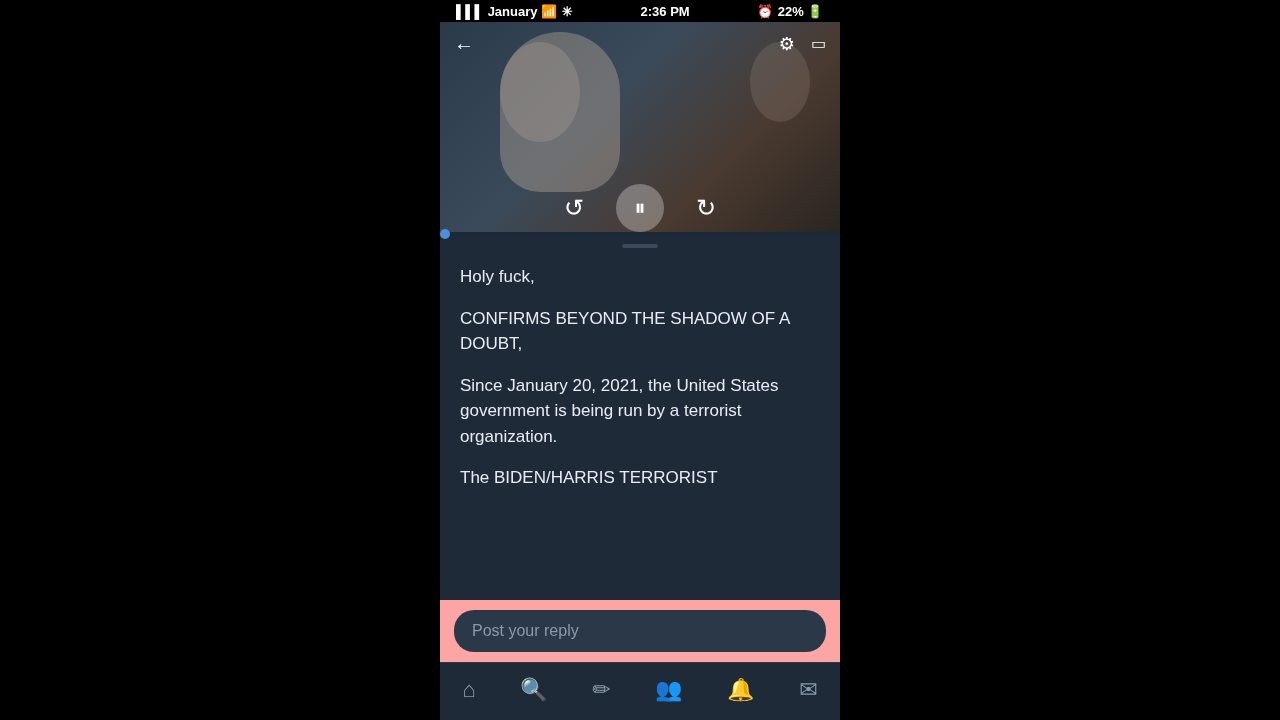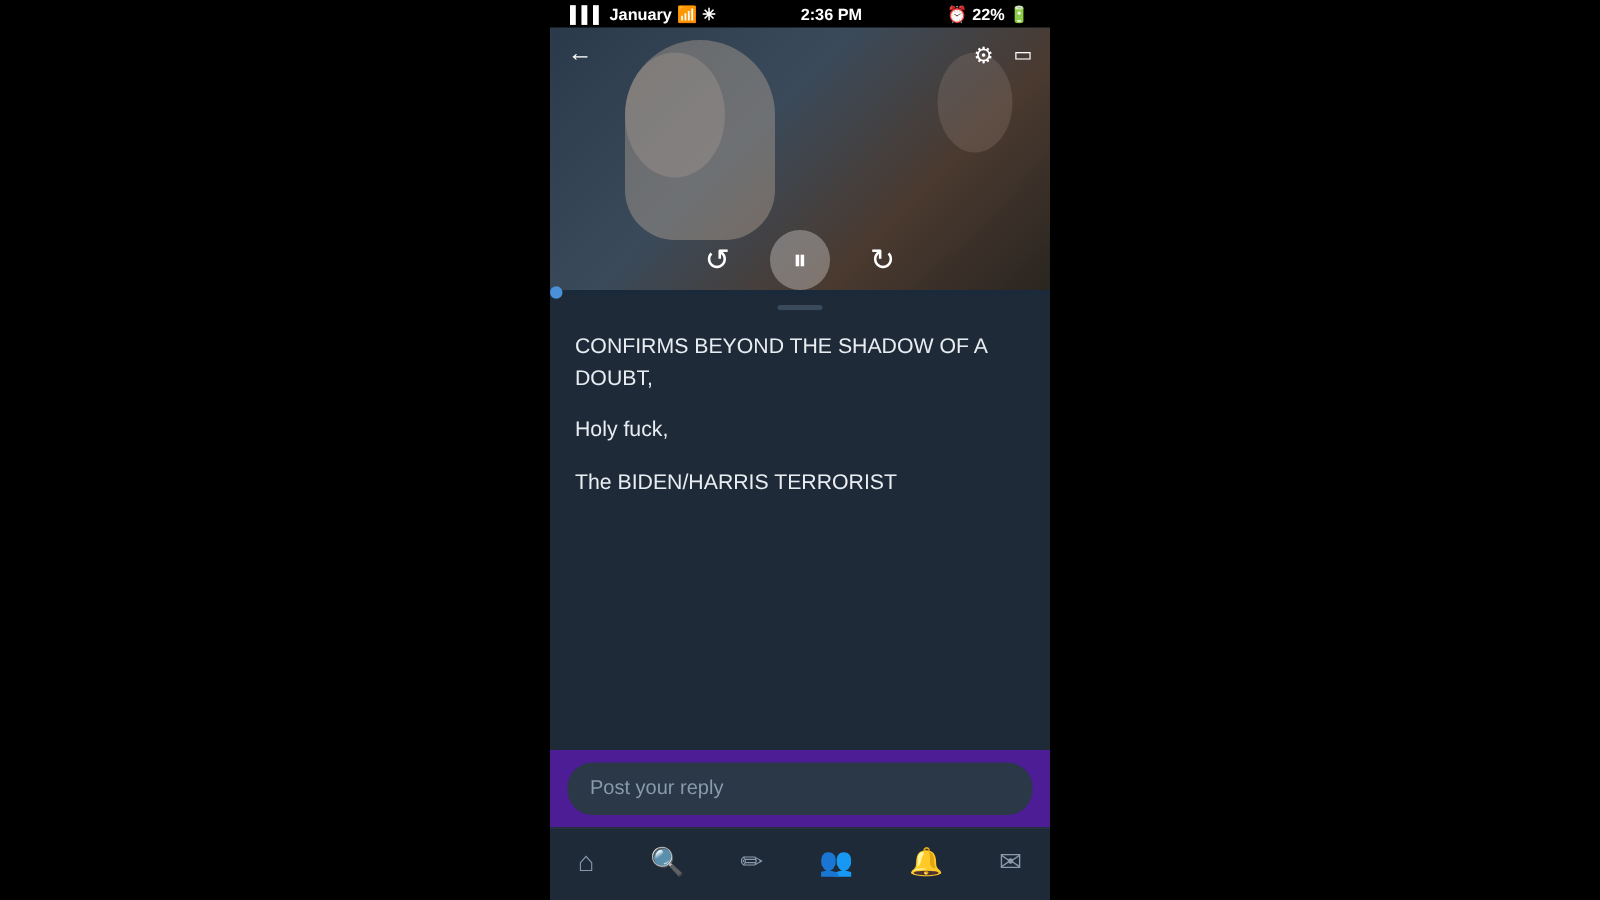--- a/index.html
+++ b/index.html
@@ -146,21 +146,21 @@
       color: #e8edf2;
       font-size: 17px;
       line-height: 1.5;
     }
     .post-text p {
       margin-bottom: 16px;
     }
     
     .reply-input-container {
       padding: 10px 14px;
-      background: #4c1d95;
+      background: #fca5a5;
     }
     .reply-input {
       width: 100%;
       background: #2a3848;
       border: none;
       border-radius: 20px;
       padding: 12px 18px;
       color: #8a9aaa;
       font-size: 16px;
       outline: none;
@@ -243,22 +243,23 @@
     <div class="progress-dot"></div>
   </div>
 
   <div class="content-area">
     <div class="drag-handle">
       <div class="drag-handle-bar"></div>
     </div>
 
     <div class="post-content">
       <div class="post-text">
+        <p>Holy fuck,</p>
         <p>CONFIRMS BEYOND THE SHADOW OF A DOUBT,</p>
-        <p>Holy fuck,</p>
+        <p>Since January 20, 2021, the United States government is being run by a terrorist organization.</p>
         <p>The BIDEN/HARRIS TERRORIST</p>
       </div>
     </div>
 
     <div class="reply-input-container">
       <input type="text" class="reply-input" placeholder="Post your reply" style="">
     </div>
   </div>
 
   <div class="bottom-nav">

